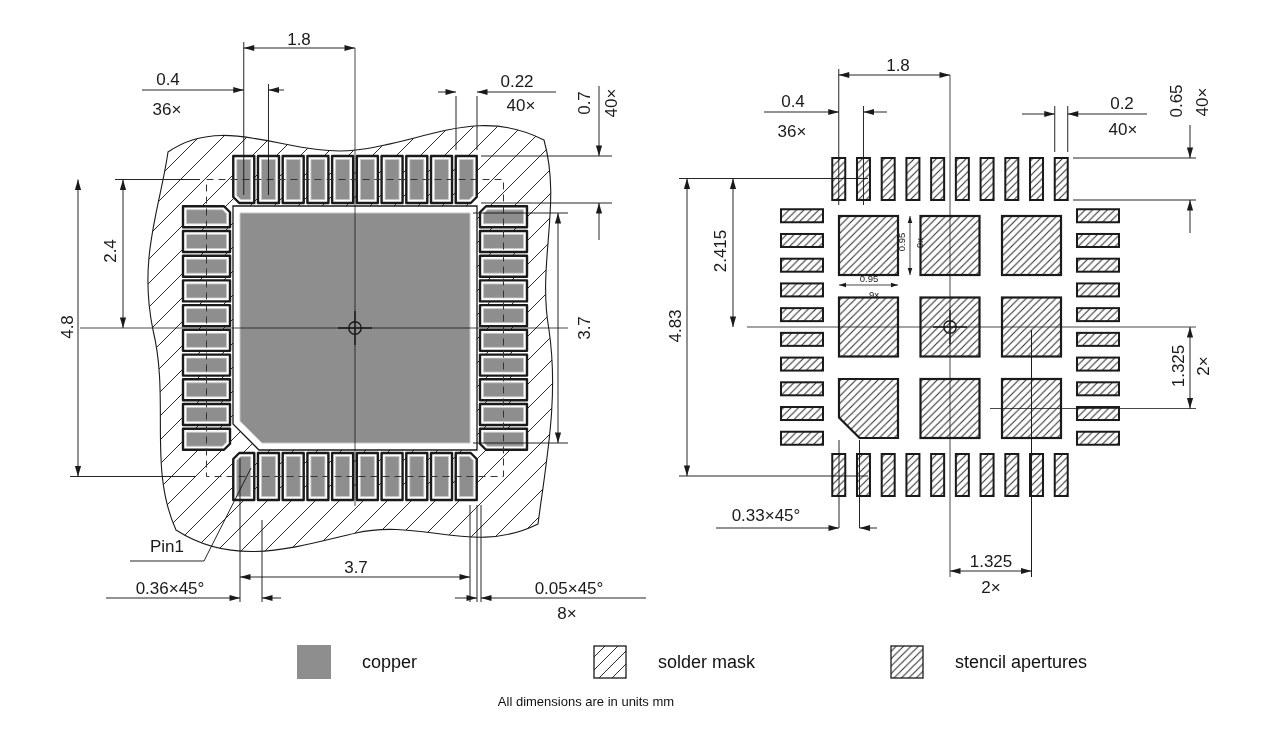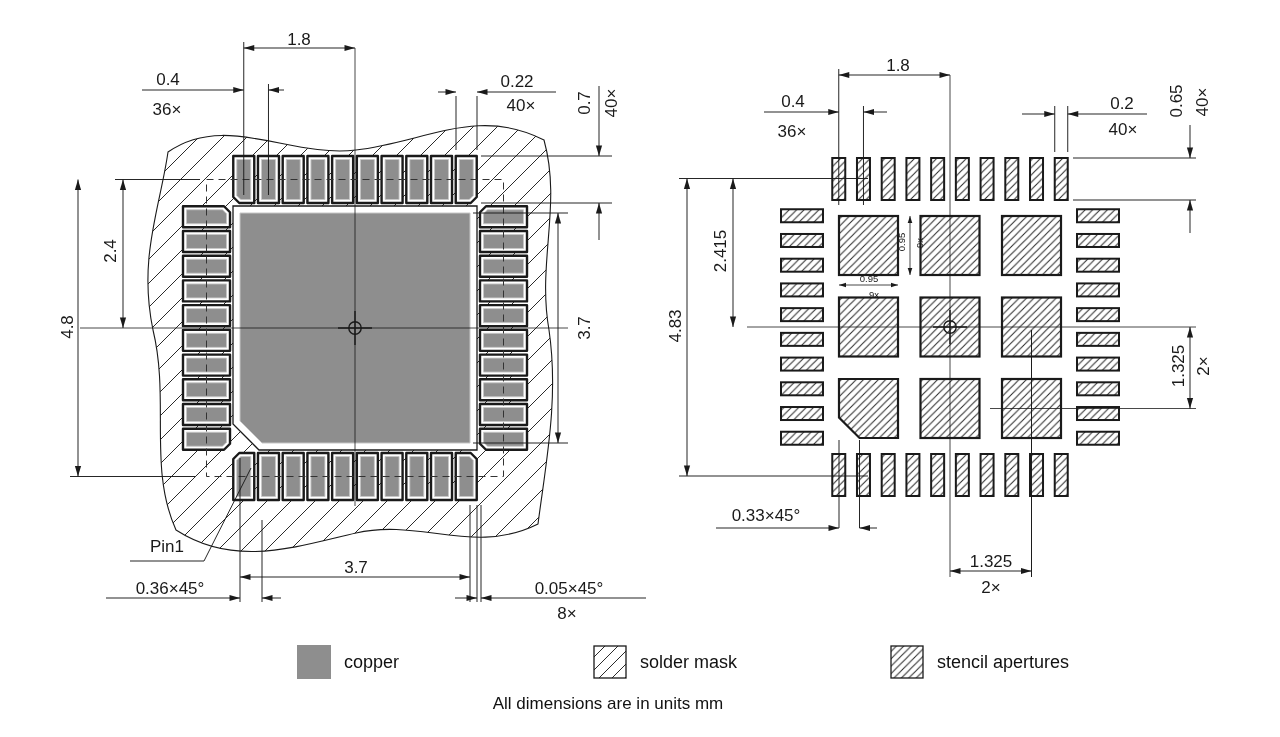--- a/index.html
+++ b/index.html
@@ -1,23 +1,23 @@
 <!DOCTYPE html>
 <html><head>
 <meta charset="utf-8">
 <style>
   html,body{margin:0;padding:0;background:#fff;}
   #stage{position:relative;width:1280px;height:727px;background:#fff;overflow:hidden;
          font-family:"Liberation Sans", sans-serif;}
   #drawing{position:absolute;left:0;top:0;}
   svg text{font-family:"Liberation Sans", sans-serif;fill:#1a1a1a;}
-  .legend-item{position:absolute;top:645px;display:flex;align-items:center;gap:13px;}
+  .legend-item{position:absolute;top:645px;display:flex;align-items:center;gap:31px;}
   .legend-item span{font-size:18px;color:#111;white-space:nowrap;}
-  #caption{position:absolute;left:608px;top:694px;transform:translateX(-50%);
-           font-size:17px;color:#111;white-space:nowrap;}
+  #caption{position:absolute;left:586px;top:694px;transform:translateX(-50%);
+           font-size:13px;color:#111;white-space:nowrap;}
 </style>
 </head>
 <body>
 
 <div id="stage">
   <svg id="drawing" width="1280" height="737" viewBox="0 0 1280 737">
       <defs>
         <pattern id="h24" width="24" height="24" patternUnits="userSpaceOnUse">
           <path d="M0 24 L24 0 M-6 6 L6 -6 M18 30 L30 18" stroke="#2b2b2b" stroke-width="1" fill="none"></path>
         </pattern>

